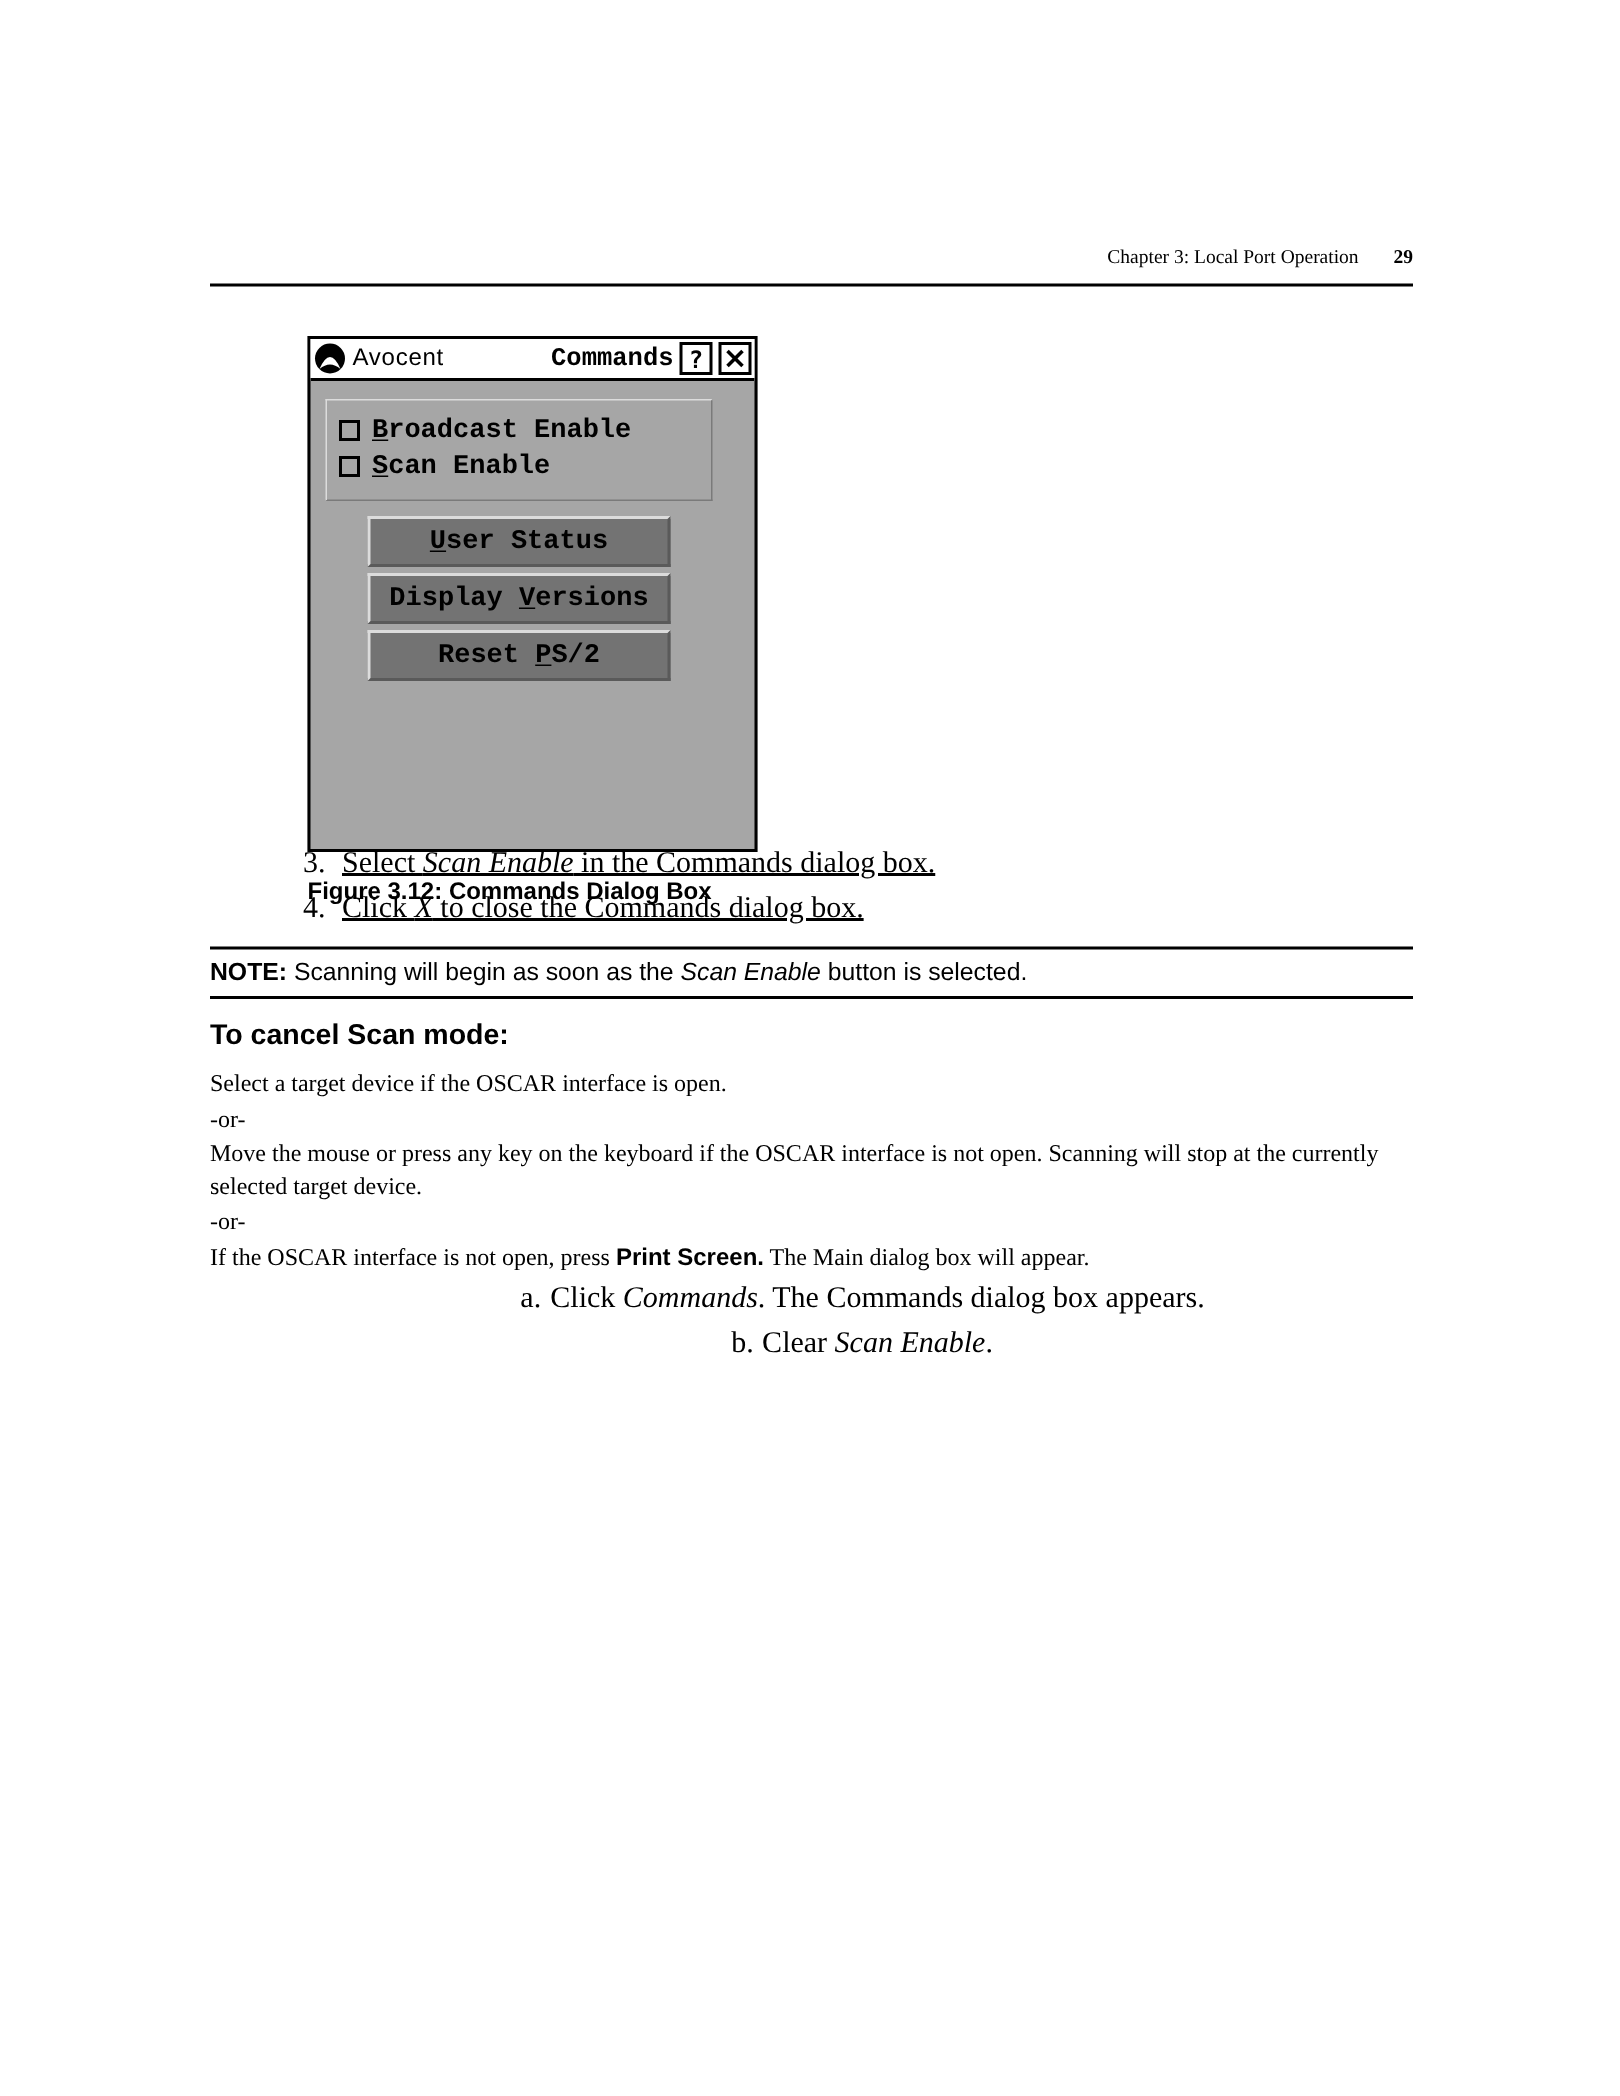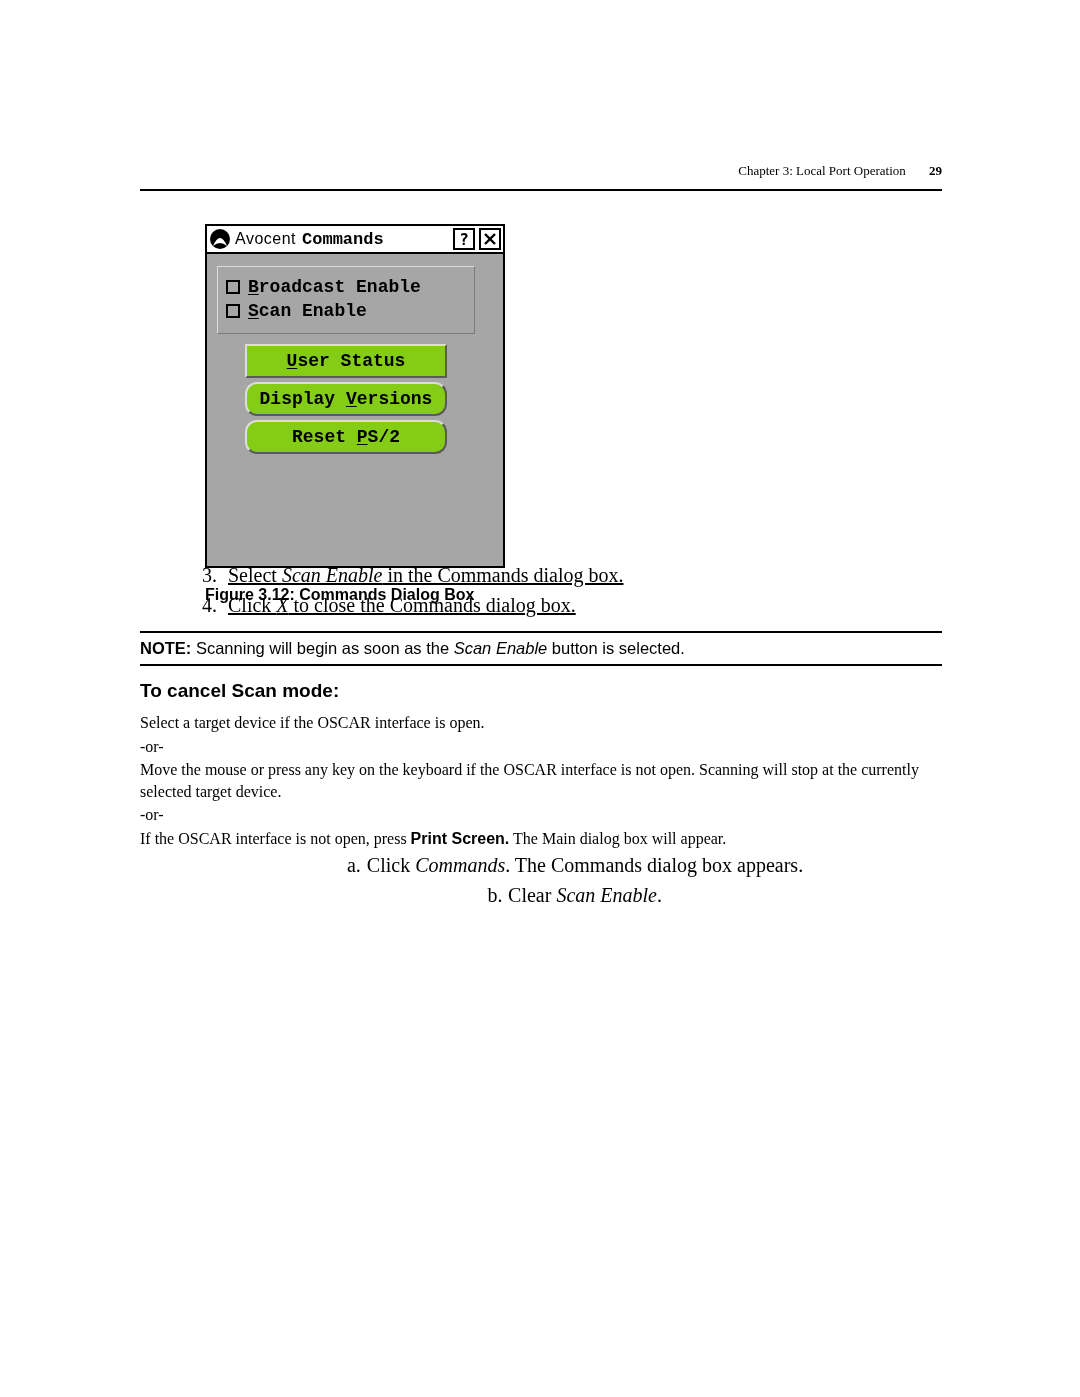--- a/index.html
+++ b/index.html
@@ -50,20 +50,21 @@
   
   .dialog {
     width: 296px;
     background: #a6a6a6;
     border: 2px solid #000;
     font-family: "Lucida Console", "Courier New", monospace;
     font-size: 18px;
     color: #000;
     display: flex;
     flex-direction: column;
+    text-align: right;
   }
   .titlebar {
     display: flex;
     align-items: center;
     height: 28px;
     background: #fff;
     border-bottom: 2px solid #000;
     box-sizing: border-box;
     padding: 0 2px;
     gap: 4px;
@@ -129,34 +130,34 @@
   .chkbox {
     width: 14px;
     height: 14px;
     border: 2px solid #000;
     background: #a6a6a6;
     box-sizing: border-box;
   }
   .cmd-btn {
     margin: 4px 28px 0 28px;
     height: 30px;
-    background: #84cc16;
+    background: #737373;
     border-top: 2px solid #dcdcdc;
     border-left: 2px solid #dcdcdc;
     border-right: 2px solid #5a5a5a;
     border-bottom: 2px solid #5a5a5a;
     display: flex;
     align-items: center;
     justify-content: center;
     font-weight: bold;
     font-size: 18px;
     cursor: default;
     user-select: none;
   }
-  .cmd-btn + .cmd-btn { margin-top: 4px; border-radius: 12px; }
+  .cmd-btn + .cmd-btn { margin-top: 4px; }
   .dialog-pad {
     height: 96px;
   }
   .caption {
     font-family: Arial, Helvetica, sans-serif;
     font-size: 16px;
     font-weight: bold;
     margin-top: 18px;
   }
   

